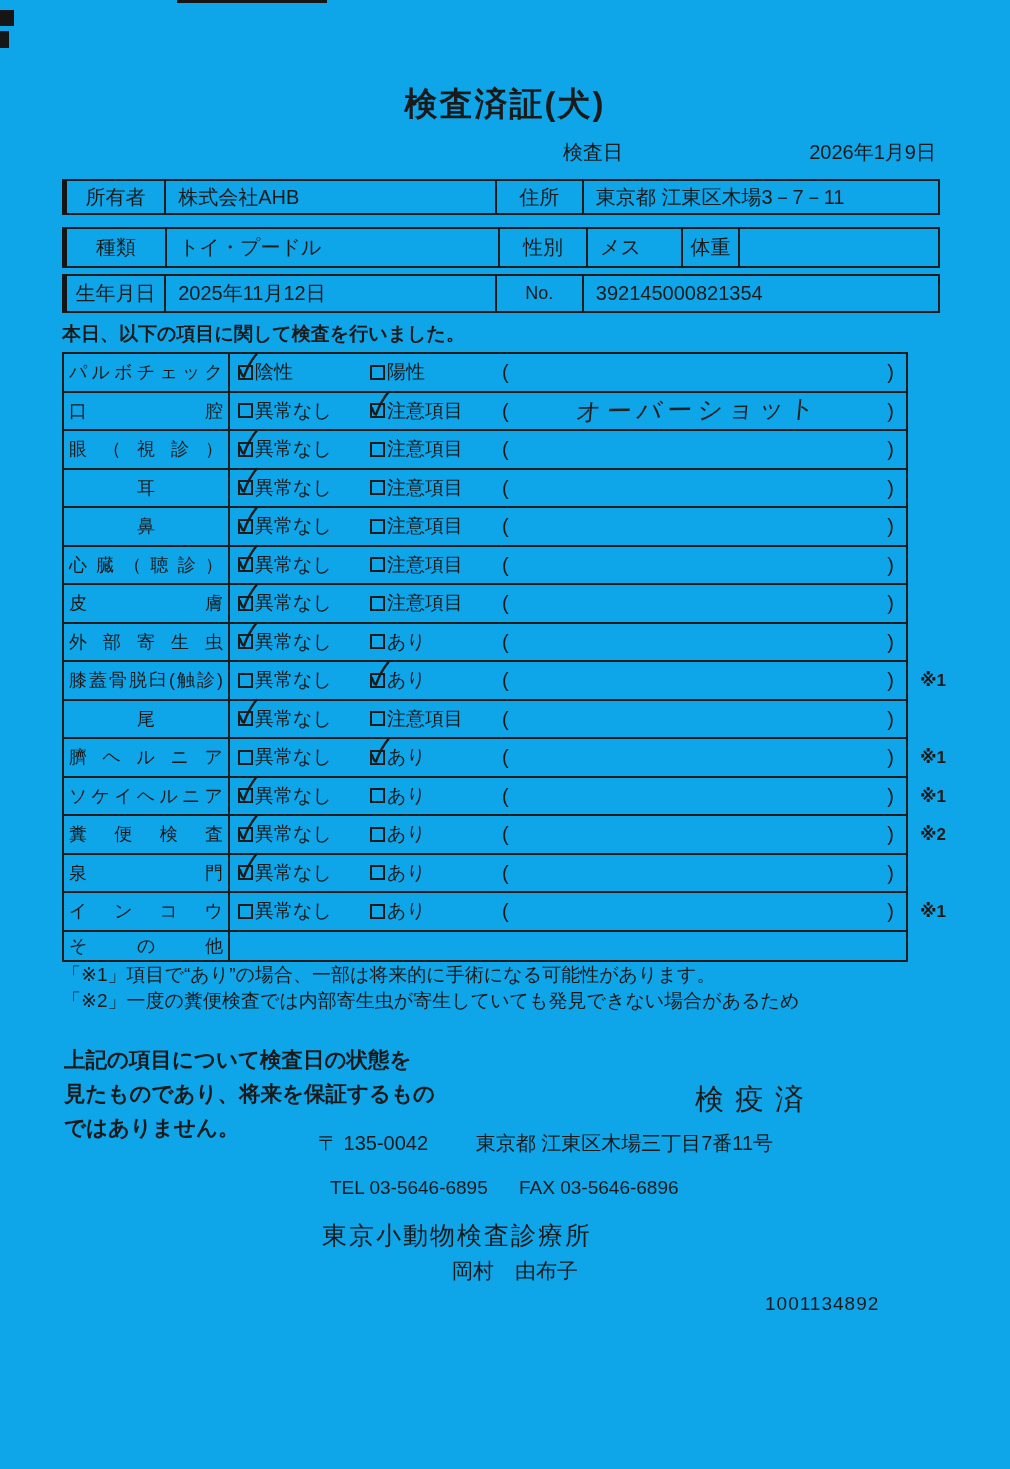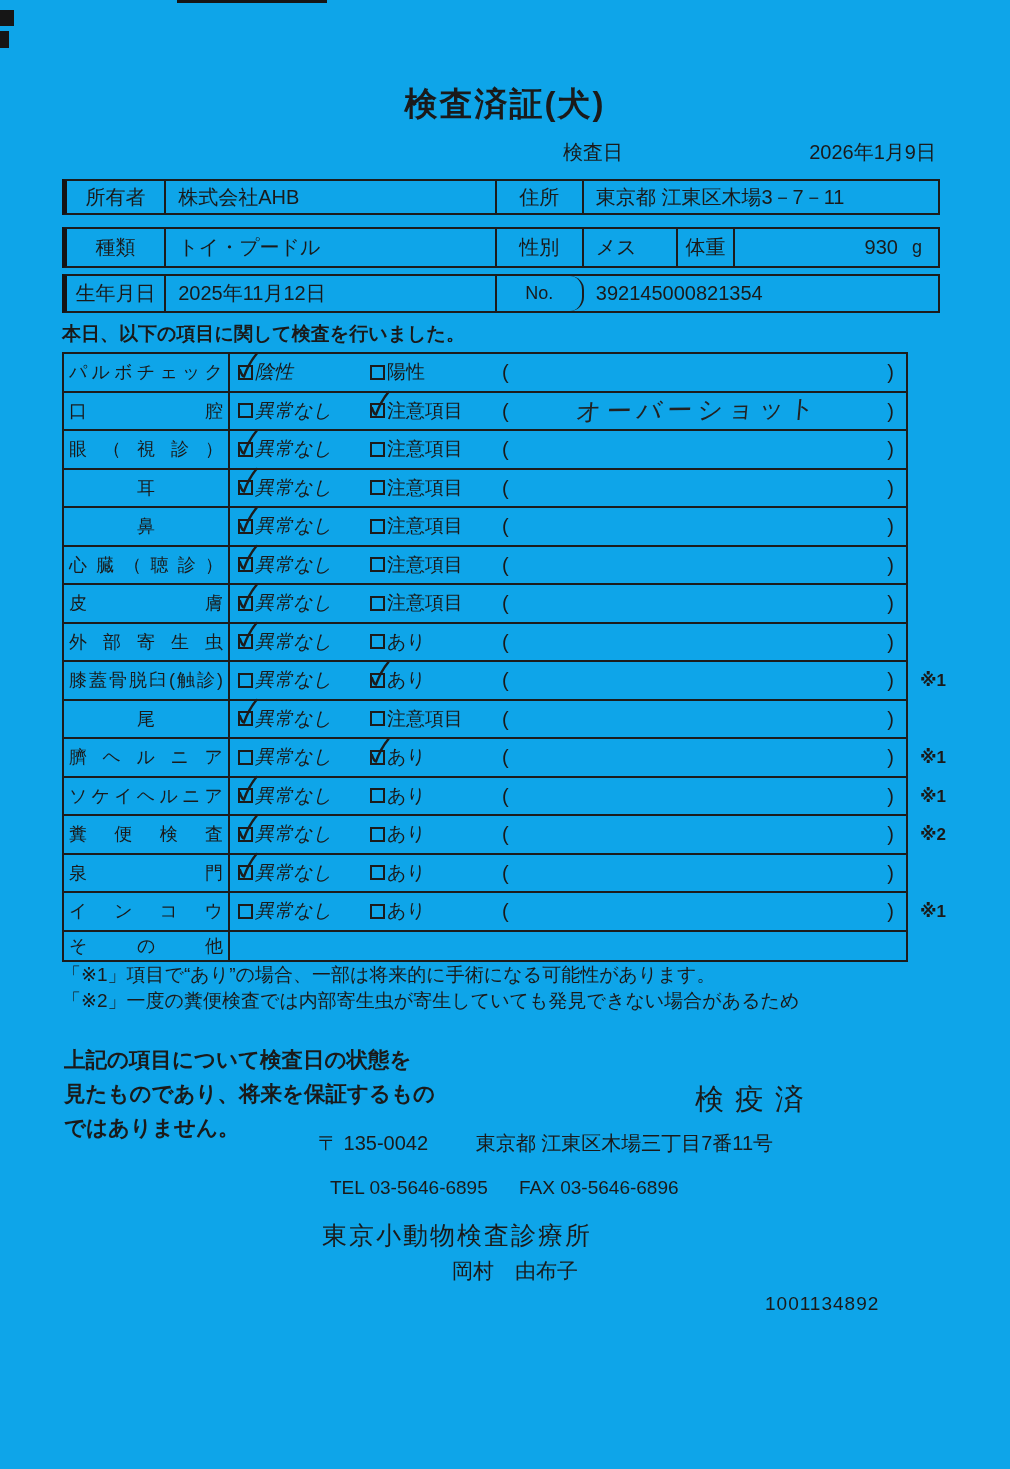--- a/index.html
+++ b/index.html
@@ -21,36 +21,36 @@
     border:2px solid #1c1c1c;border-left:5px solid #141414;box-sizing:border-box;
     font-size:20px;font-weight:500;align-items:stretch;}
   .hdr-cell{display:flex;align-items:center;box-sizing:border-box;overflow:hidden;white-space:nowrap;}
   .hdr-cell.lbl{justify-content:center;}
   .hdr-cell.val{padding-left:12px;}
   .hdr-cell.bR{border-right:2px solid #1c1c1c;}
   .w100{width:100px;}.w333{width:333px;}.w88{width:88px;}.w357{width:357px;}
   .w95{width:95px;}.w57{width:57px;}.w205{width:205px;}
   .weight-val{flex:1;text-align:right;padding-right:14px;}
   .weight-unit{padding-right:16px;font-size:18px;}
-  .no-lbl{font-size:18px;border-radius:14px;}
+  .no-lbl{font-size:18px;}
   
   .intro{position:absolute;left:62px;top:321px;font-size:19px;font-weight:600;}
   
   #exam{position:absolute;left:62px;top:352px;width:846px;
     border:2px solid #1c1c1c;box-sizing:border-box;}
   .exam-row{position:relative;display:flex;height:38.5px;border-bottom:2px solid #1c1c1c;box-sizing:border-box;}
   .exam-row:last-child{border-bottom:none;height:28px;}
   .exam-label{width:166px;box-sizing:border-box;border-right:2px solid #1c1c1c;
     display:flex;align-items:center;padding:0 5px;font-size:18px;font-weight:500;}
   .exam-label.justify{justify-content:space-between;}
   .exam-label.center{justify-content:center;}
   .exam-content{position:relative;flex:1;}
   .opt{position:absolute;top:50%;transform:translateY(-50%);display:flex;align-items:center;
     font-size:19px;font-weight:500;white-space:nowrap;}
-  .opt.p1{left:8px;font-style:italic;}
+  .opt.p1{left:8px;}
   .opt.p2{left:140px;}
   .cbwrap{position:relative;display:inline-block;width:15px;height:15px;margin-right:2px;}
   .cbox{position:absolute;left:0;top:0;width:15px;height:15px;border:2px solid #1b1b1b;box-sizing:border-box;}
   .check{position:absolute;left:-3px;top:-13px;width:26px;height:32px;overflow:visible;}
   .paren{position:absolute;top:50%;transform:translateY(-50%);font-size:20px;font-weight:500;}
   .paren.open{left:272px;}
   .paren.close{right:12px;}
   .entry{position:absolute;left:295px;right:35px;top:50%;transform:translateY(-54%) skewX(-6deg) rotate(-0.8deg);
     text-align:center;font-size:25px;font-weight:500;letter-spacing:5px;color:#222;white-space:nowrap;}
   .mark{position:absolute;right:-40px;top:50%;transform:translateY(-50%);
@@ -88,24 +88,20 @@
     <div class="hdr-cell lbl bR w88">住所</div>
     <div class="hdr-cell val w357">東京都 江東区木場3－7－11</div>
   </div>
 
   <div class="hdr-table" style="top:227px;height:41px;">
     <div class="hdr-cell lbl bR w100">種類</div>
     <div class="hdr-cell val bR w333">トイ・プードル</div>
     <div class="hdr-cell lbl bR w88">性別</div>
     <div class="hdr-cell val bR w95">メス</div>
     <div class="hdr-cell lbl bR w57">体重</div>
-    <div class="hdr-cell w205">
-      <span class="weight-val">930</span>
-      <span class="weight-unit">g</span>
-    </div>
   </div>
 
   <div class="hdr-table" style="top:274px;height:39px;">
     <div class="hdr-cell lbl bR w100">生年月日</div>
     <div class="hdr-cell val bR w333">2025年11月12日</div>
     <div class="hdr-cell lbl bR w88 no-lbl">No.</div>
     <div class="hdr-cell val w357">392145000821354</div>
   </div>
 
   <div class="intro">本日、以下の項目に関して検査を行いました。</div>

